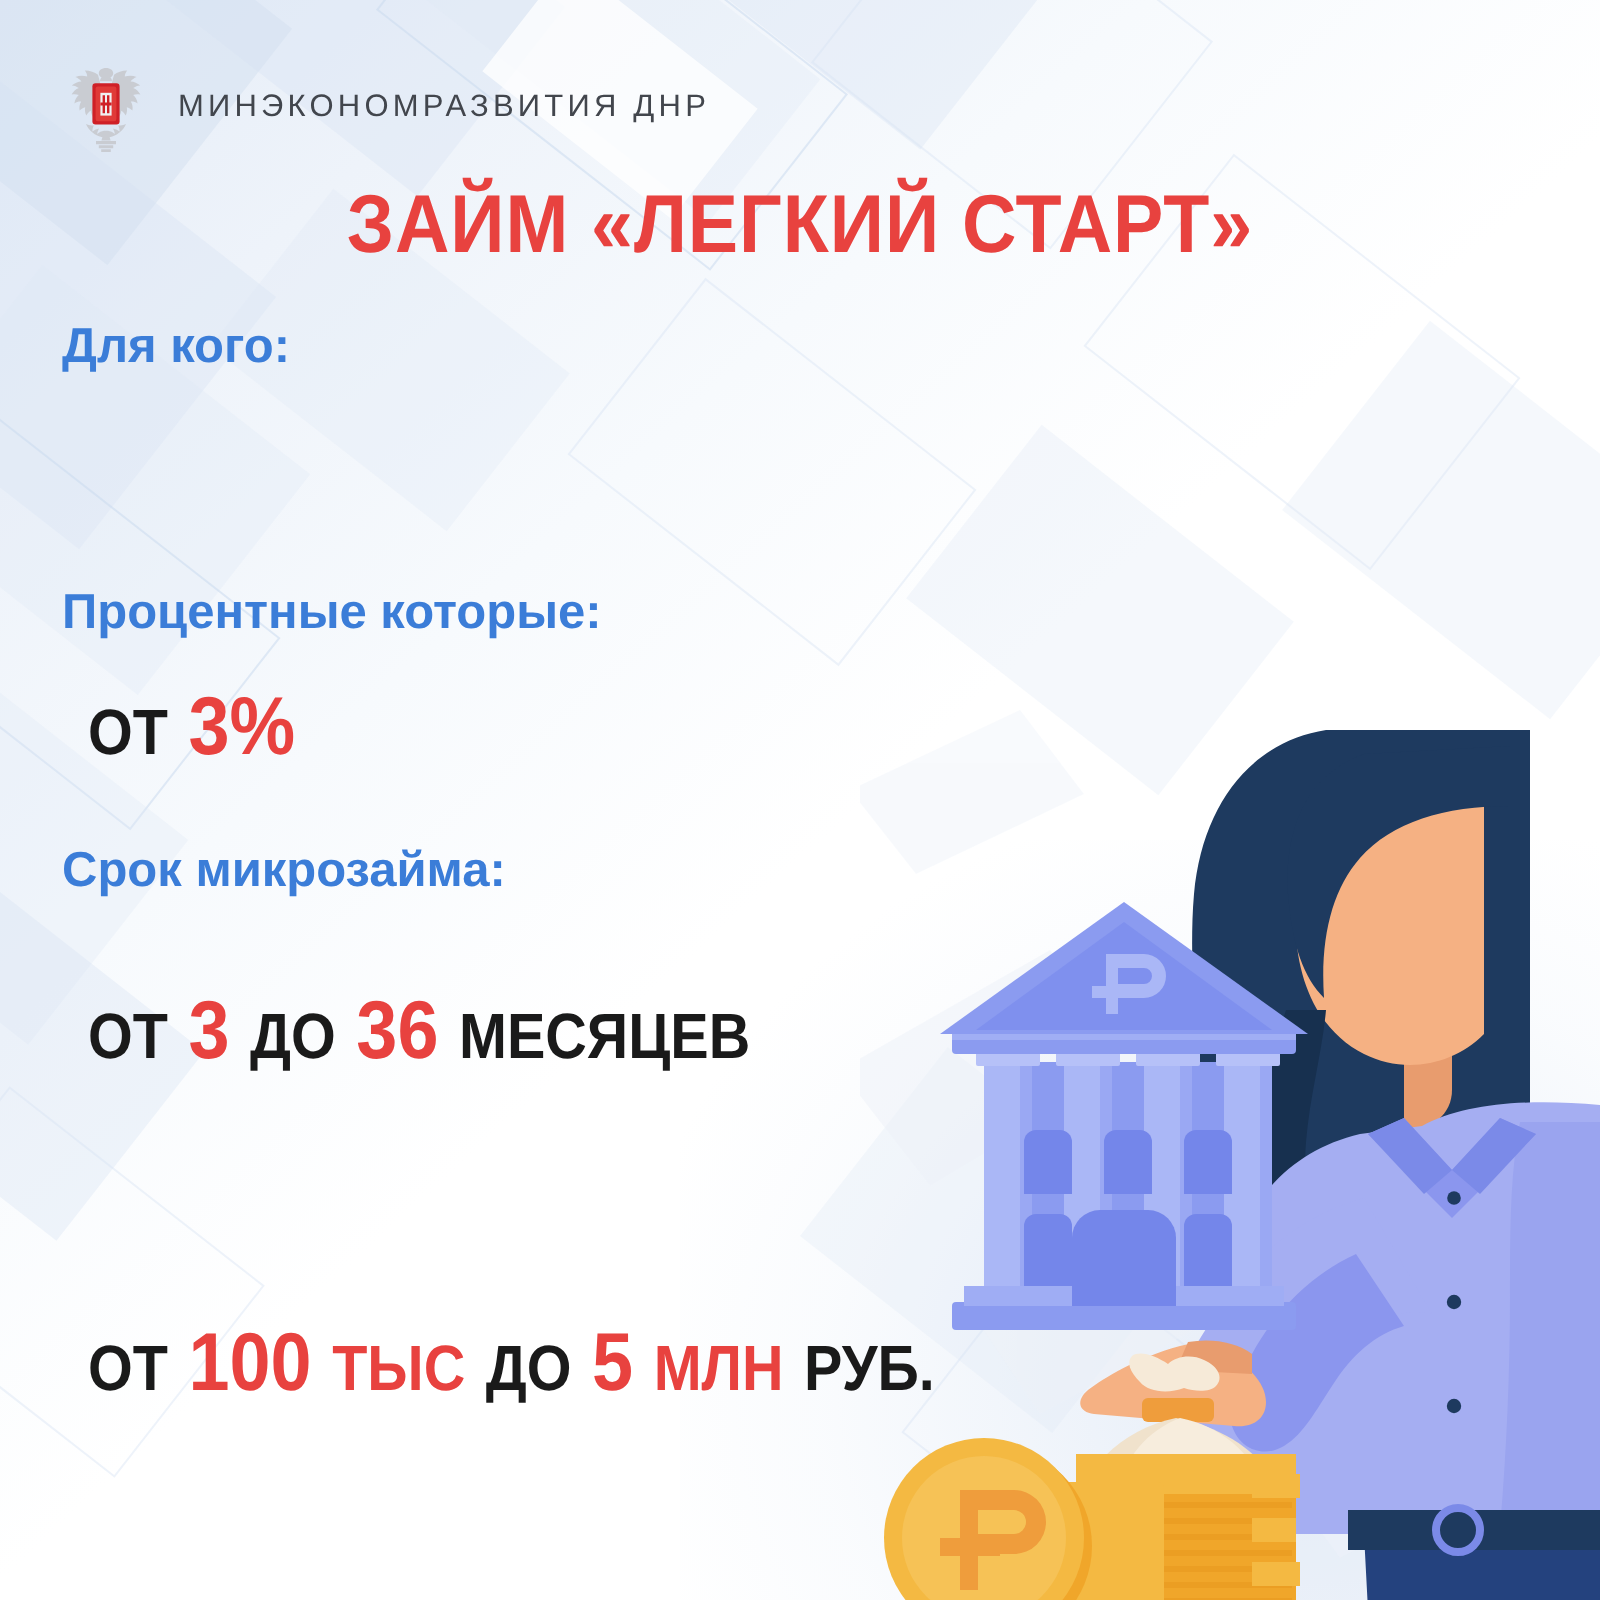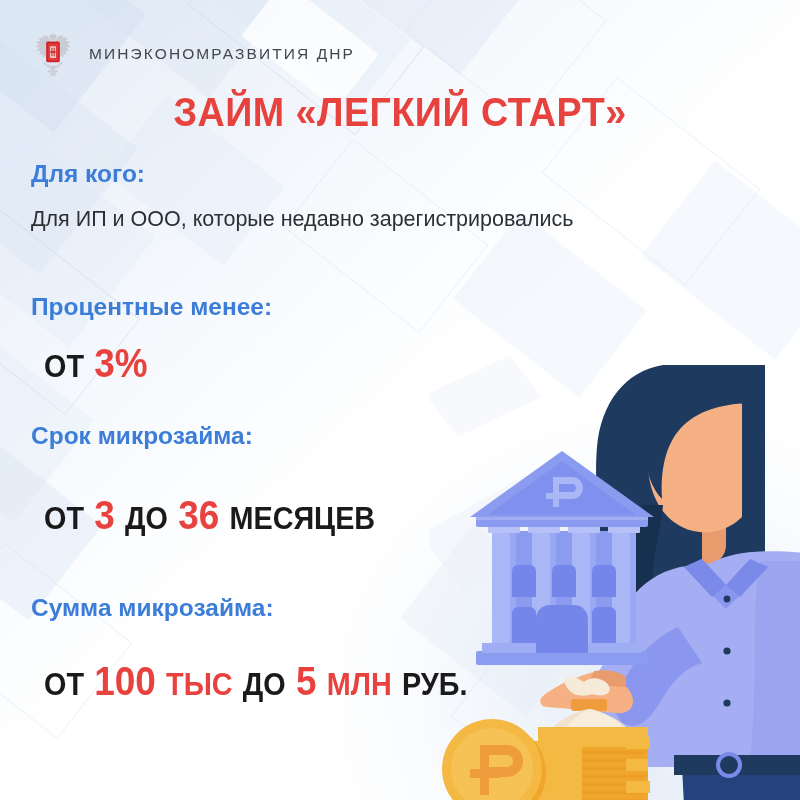--- a/index.html
+++ b/index.html
@@ -183,39 +183,37 @@
         <path d="M20.3 19.6h1.2v9h-1.2zM22.5 19.6h1.2v9h-1.2zM19.2 23.3h5.6v1.4h-5.6z" fill="#cf2027"></path>
       </svg>
     </span>
     <span class="brand-text">МИНЭКОНОМРАЗВИТИЯ ДНР</span>
   </div>
 
   <div class="title">ЗАЙМ «ЛЕГКИЙ СТАРТ»</div>
 
   <div class="label" id="label-for">Для кого:</div>
   <div class="body-text" id="text-for">
-    <div>Для ИП и ООО, которые недавно зарегистрировались</div>
-  </div>
-
-  <div class="label" id="label-rate">Процентные менее:</div>
+  </div>
+
+  <div class="label" id="label-rate">Процентные которые:</div>
   <div class="value" id="value-rate">
     <span class="word">ОТ</span>
     <span class="red">3%</span>
   </div>
 
   <div class="label" id="label-term">Срок микрозайма:</div>
   <div class="value" id="value-term">
     <span class="word">ОТ</span>
     <span class="red">3</span>
     <span class="word">ДО</span>
     <span class="red">36</span>
     <span class="word">МЕСЯЦЕВ</span>
   </div>
 
-  <div class="label" id="label-amount">Сумма микрозайма:</div>
   <div class="value" id="value-amount">
     <span class="word">ОТ</span>
     <span class="red">100</span>
     <span class="red word">ТЫС</span>
     <span class="word">ДО</span>
     <span class="red">5</span>
     <span class="red word">МЛН</span>
     <span class="word">РУБ.</span>
   </div>
 

